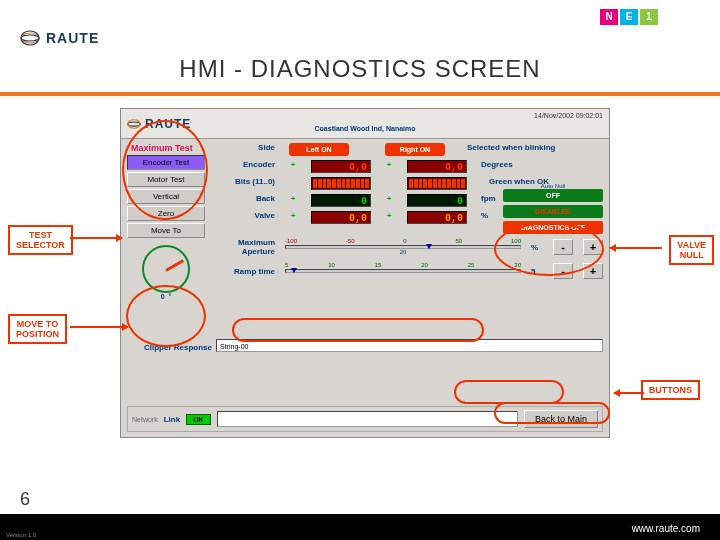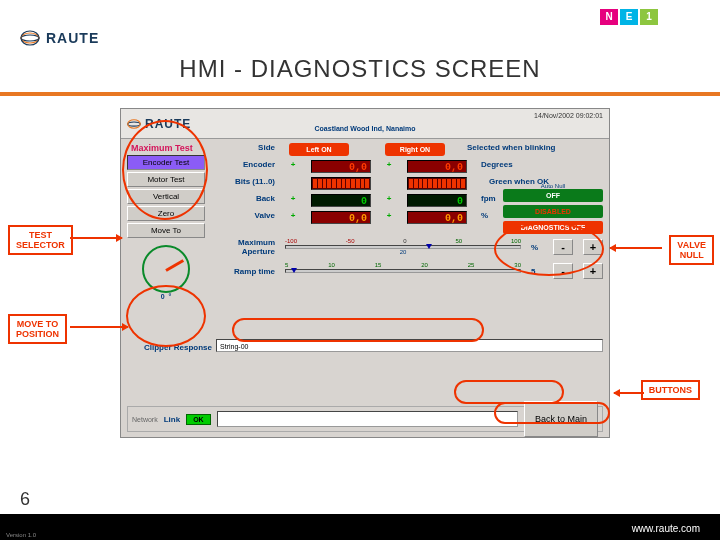--- a/index.html
+++ b/index.html
@@ -79,21 +79,21 @@
   
   .resp-row { position: absolute; top: 230px; left: 23px; right: 6px; display: flex; align-items: flex-end; gap: 4px; }
   .resp-label { color: #003a7a; font-size: 8px; font-weight: bold; }
   .resp-field { flex: 1; height: 13px; background: #fff; border: 1px inset #999; font-size: 7px; padding: 0 3px; line-height: 13px; }
   .err-field { background: #ffa; }
   
   .network-row { position: absolute; top: 267px; left: 6px; right: 6px; height: 26px; border: 1px solid #aaa; display: flex; align-items: center; padding: 0 4px; gap: 6px; }
   .net-group { font-size: 7px; color: #666; }
   .link-ok { background: #0c0; color: #000; font-size: 7px; font-weight: bold; padding: 1px 6px; border: 1px solid #060; }
   .net-input { flex: 1; height: 16px; background: #fff; border: 1px inset #999; }
-  .back-btn { height: 36px; padding: 0 10px; background: #d0cdc8; border: 1px solid #888; border-top-color:#fff; border-left-color:#fff; font-size: 9px; }
+  .back-btn { height: 18px; padding: 0 10px; background: #d0cdc8; border: 1px solid #888; border-top-color:#fff; border-left-color:#fff; font-size: 9px; }
   
   .callout { position: absolute; border: 2px solid #e30; background: #fff; color: #e30; font-size: 9px; font-weight: bold; text-align: center; padding: 3px 6px; }
   .co-testsel { top: 225px; left: 8px; }
   .co-moveto { top: 314px; left: 8px; }
   .co-valve { top: 235px; right: 6px; }
   .co-buttons { top: 380px; right: 20px; }
   
   .arrow-line { position: absolute; height: 2px; background: #e30; }
   .arrow-line::after { content: ''; position: absolute; right: -1px; top: -3px; width: 0; height: 0; border-left: 7px solid #e30; border-top: 4px solid transparent; border-bottom: 4px solid transparent; }
   .arrow-line.rev::after { right: auto; left: -1px; border-left: none; border-right: 7px solid #e30; }

